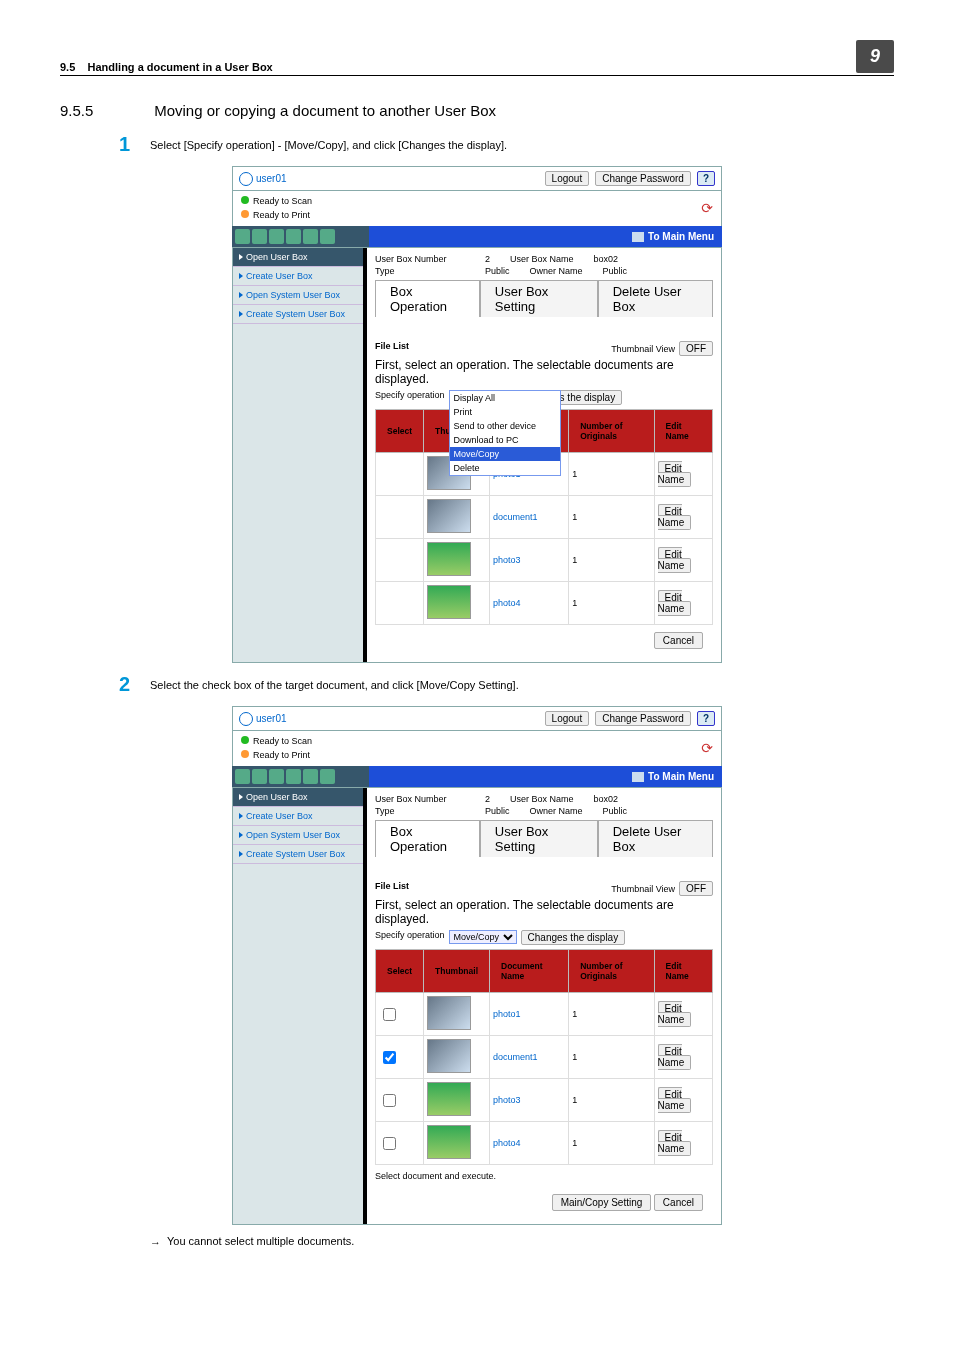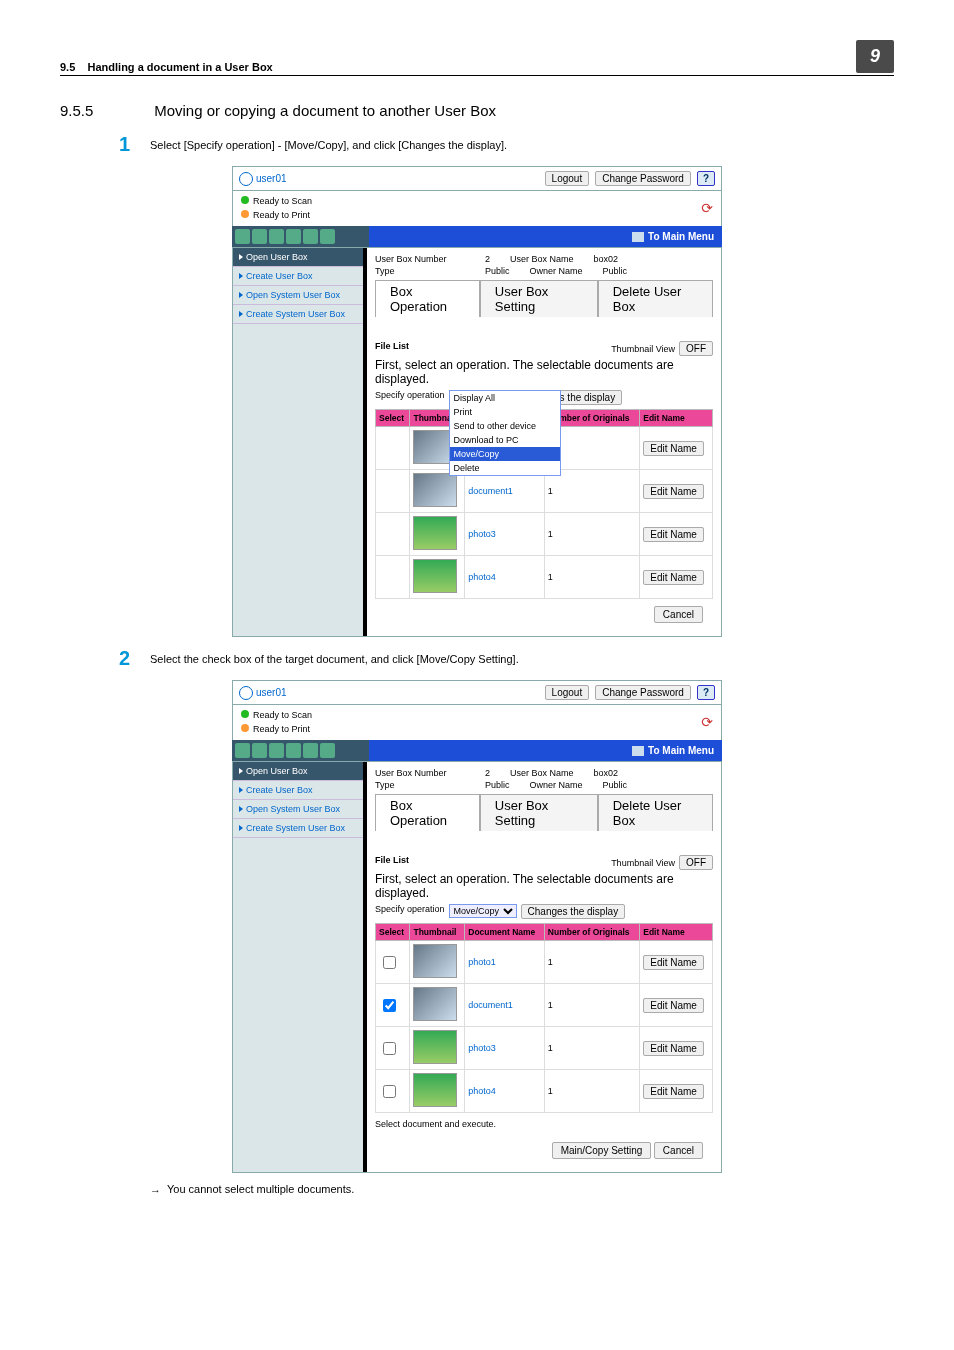--- a/index.html
+++ b/index.html
@@ -43,21 +43,21 @@
   .tabs{display:flex;margin-top:4px;gap:0}
   .tab{border:1px solid #aaa;padding:3px 14px;background:#f4f4f4;border-bottom:none;font-size:13px}
   .tab.act{background:#fff}
   .tabline{border-top:1px solid #aaa;margin-top:-1px}
   .list-hd{display:flex;justify-content:space-between;margin:24px 0 2px;font-weight:bold}
   .thoff{display:flex;align-items:center;gap:4px;font-weight:normal}
   .note{font-size:12px;margin-bottom:4px}
   .sel-row{display:flex;align-items:flex-start;gap:4px;margin-bottom:4px}
   .sel-row select{font-size:9px;border:1px solid #79e;background:#eef}
   .tbl{width:100%;border-collapse:collapse}
-  .tbl th{background:#ec4899;font-size:8.5px;padding:3px;border:1px solid #bbb;text-align:left}
+  .tbl th{background:#b91c1c;font-size:8.5px;padding:11px;border:1px solid #bbb;text-align:left}
   .tbl td{border:1px solid #ddd;padding:3px;font-size:9px;vertical-align:middle}
   .th-img{width:42px;height:32px;background:linear-gradient(135deg,#678,#cde);display:inline-block;border:1px solid #999}
   .th-img.p{background:linear-gradient(#3a5,#9c6)}
   .doclink{color:#06c}
   .dd{position:relative}
   .dd-box{position:absolute;top:0;left:0;background:#fff;border:1px solid #79e;font-size:9px;z-index:9;width:110px}
   .dd-box div{padding:2px 4px}
   .dd-box .hi{background:#2a5bd7;color:#fff}
   .cancel-row{padding:10px;text-align:right}
   .ftxt{font-size:9px;margin:6px 0}

